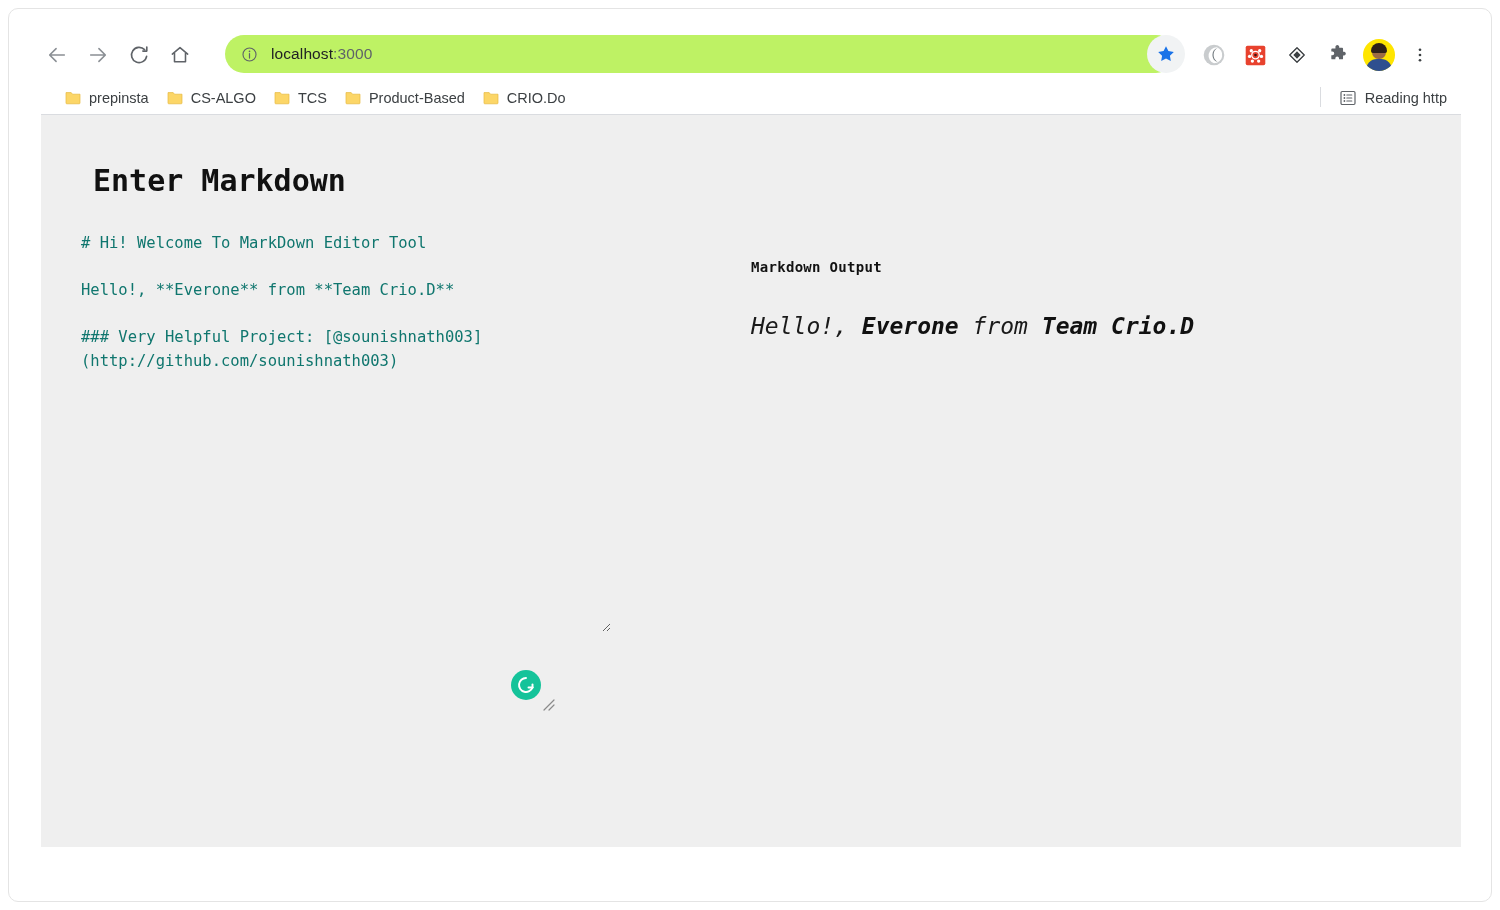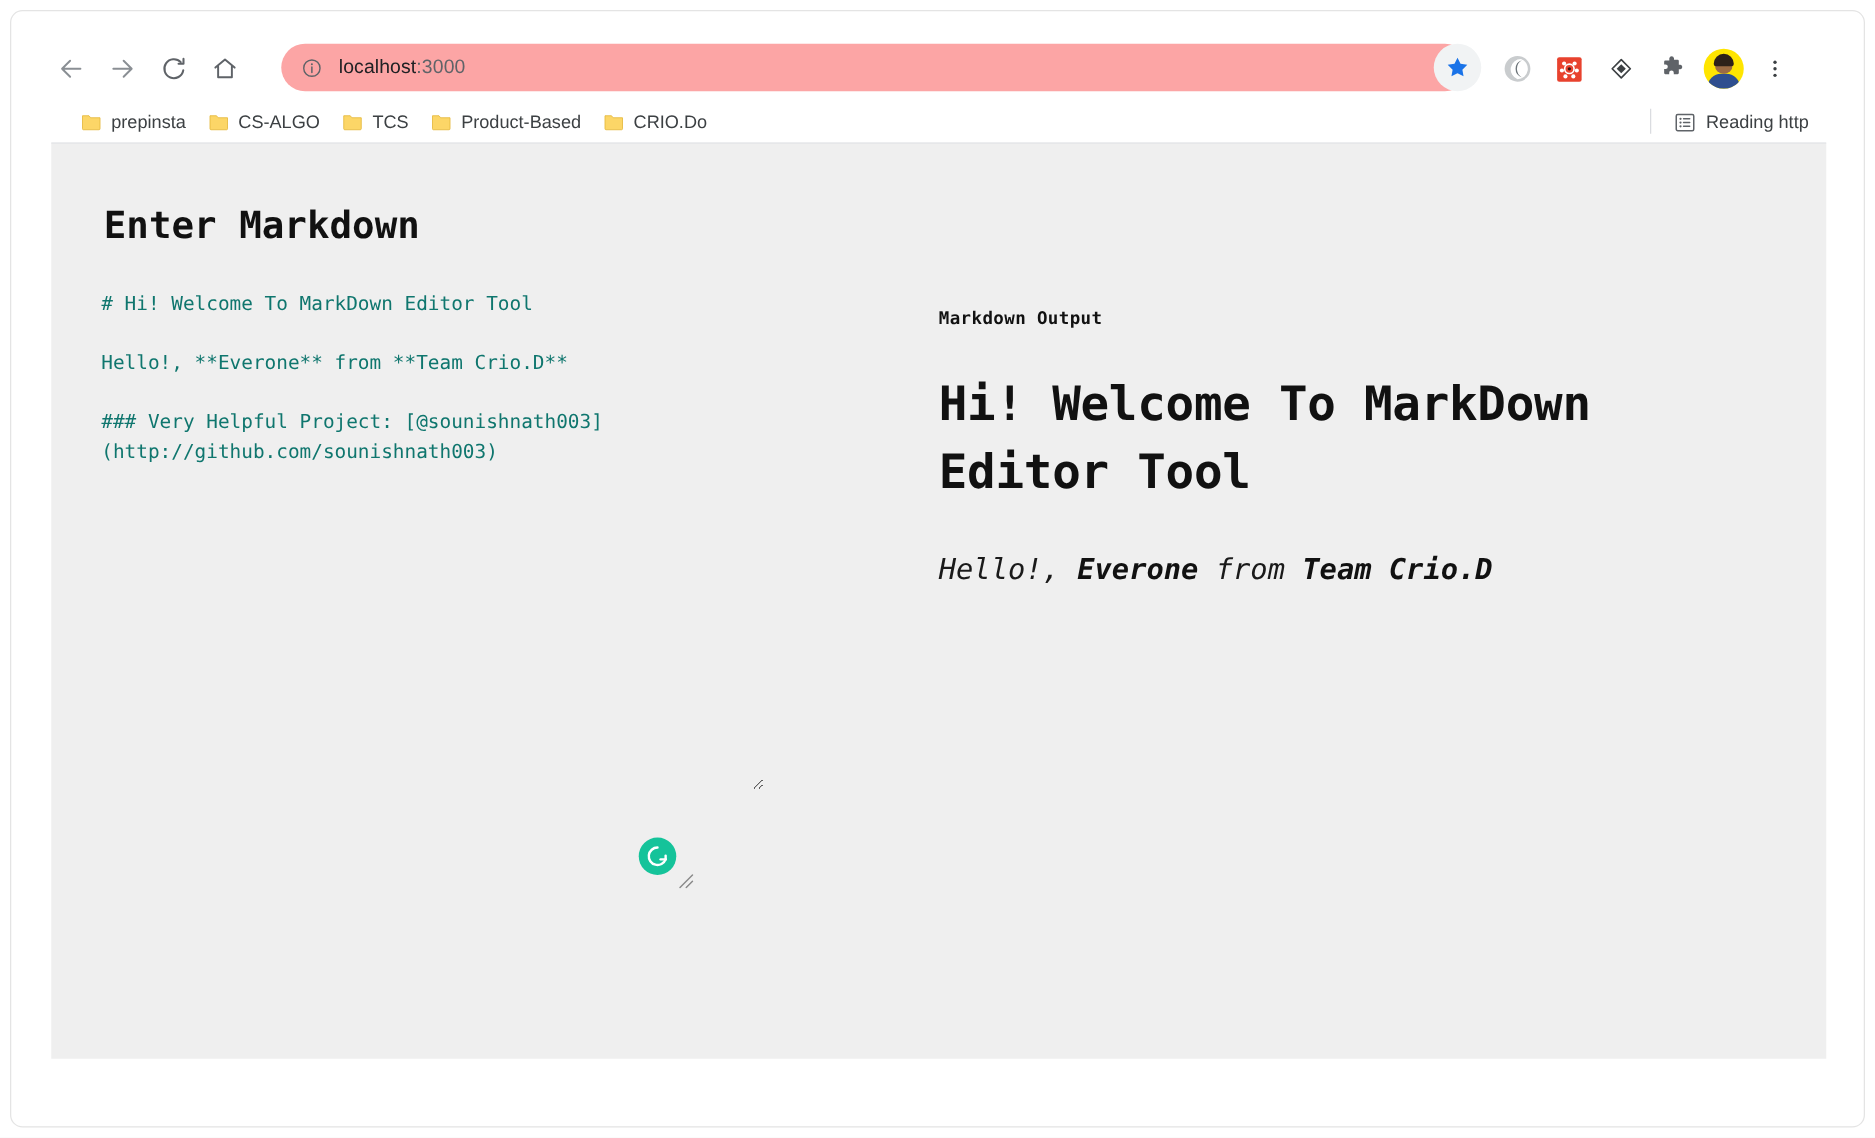--- a/index.html
+++ b/index.html
@@ -59,21 +59,21 @@
   #forward-button { left: 41px; }
   #reload-button  { left: 82px; }
   #home-button    { left: 123px; }
 
   #omnibox {
     position: absolute;
     left: 184px;
     top: 6px;
     width: 950px;
     height: 38px;
-    background: #fca5a5;
+    background: #bef264;
     border-radius: 20px;
     display: flex;
     align-items: center;
     cursor: text;
   }
   #site-info-icon {
     margin-left: 14px;
     width: 20px;
     height: 20px;
     display: flex;
@@ -218,21 +218,21 @@
     position: absolute;
     left: 40px;
     top: 48px;
     width: 600px;
   }
   #editor-title {
     font-family: "DejaVu Sans Mono", "Liberation Mono", monospace;
     font-size: 30px;
     font-weight: bold;
     color: #111111;
-    margin: 0 0 34px 2px;
+    margin: 0 0 34px 12px;
     letter-spacing: 0px;
   }
   #markdown-input {
     display: block;
     width: 530px;
     height: 400px;
     border: none;
     outline: none;
     resize: both;
     background: #efefef;
@@ -262,21 +262,21 @@
     top: 580px;
     width: 16px;
     height: 16px;
     cursor: nwse-resize;
   }
 
   
   #preview-pane {
     position: absolute;
     left: 710px;
-    top: 132px;
+    top: 144px;
     width: 620px;
     font-family: "DejaVu Sans Mono", "Liberation Mono", monospace;
     color: #111111;
   }
   #preview-label {
     font-size: 14px;
     font-weight: bold;
     letter-spacing: 0.3px;
     margin: 0 0 34px 0;
     color: #111111;
@@ -482,19 +482,18 @@
       </div>
 
       <div id="resize-handle">
         <svg width="16" height="16" viewBox="0 0 16 16">
           <path d="M15 5L5 15M15 10l-5 5" stroke="#8a8a8a" stroke-width="1.2" stroke-linecap="round"></path>
         </svg>
       </div>
 
       <div id="preview-pane">
         <div id="preview-label">Markdown Output</div>
-        <div id="preview-h1">Hi! Welcome To MarkDown Editor Tool</div>
         <div id="preview-paragraph"><span>Hello!, </span><b>Everone</b><span> from </span><b>Team Crio.D</b></div>
       </div>
 
     </div>
   </div>
 </div>
 
 </body></html>

